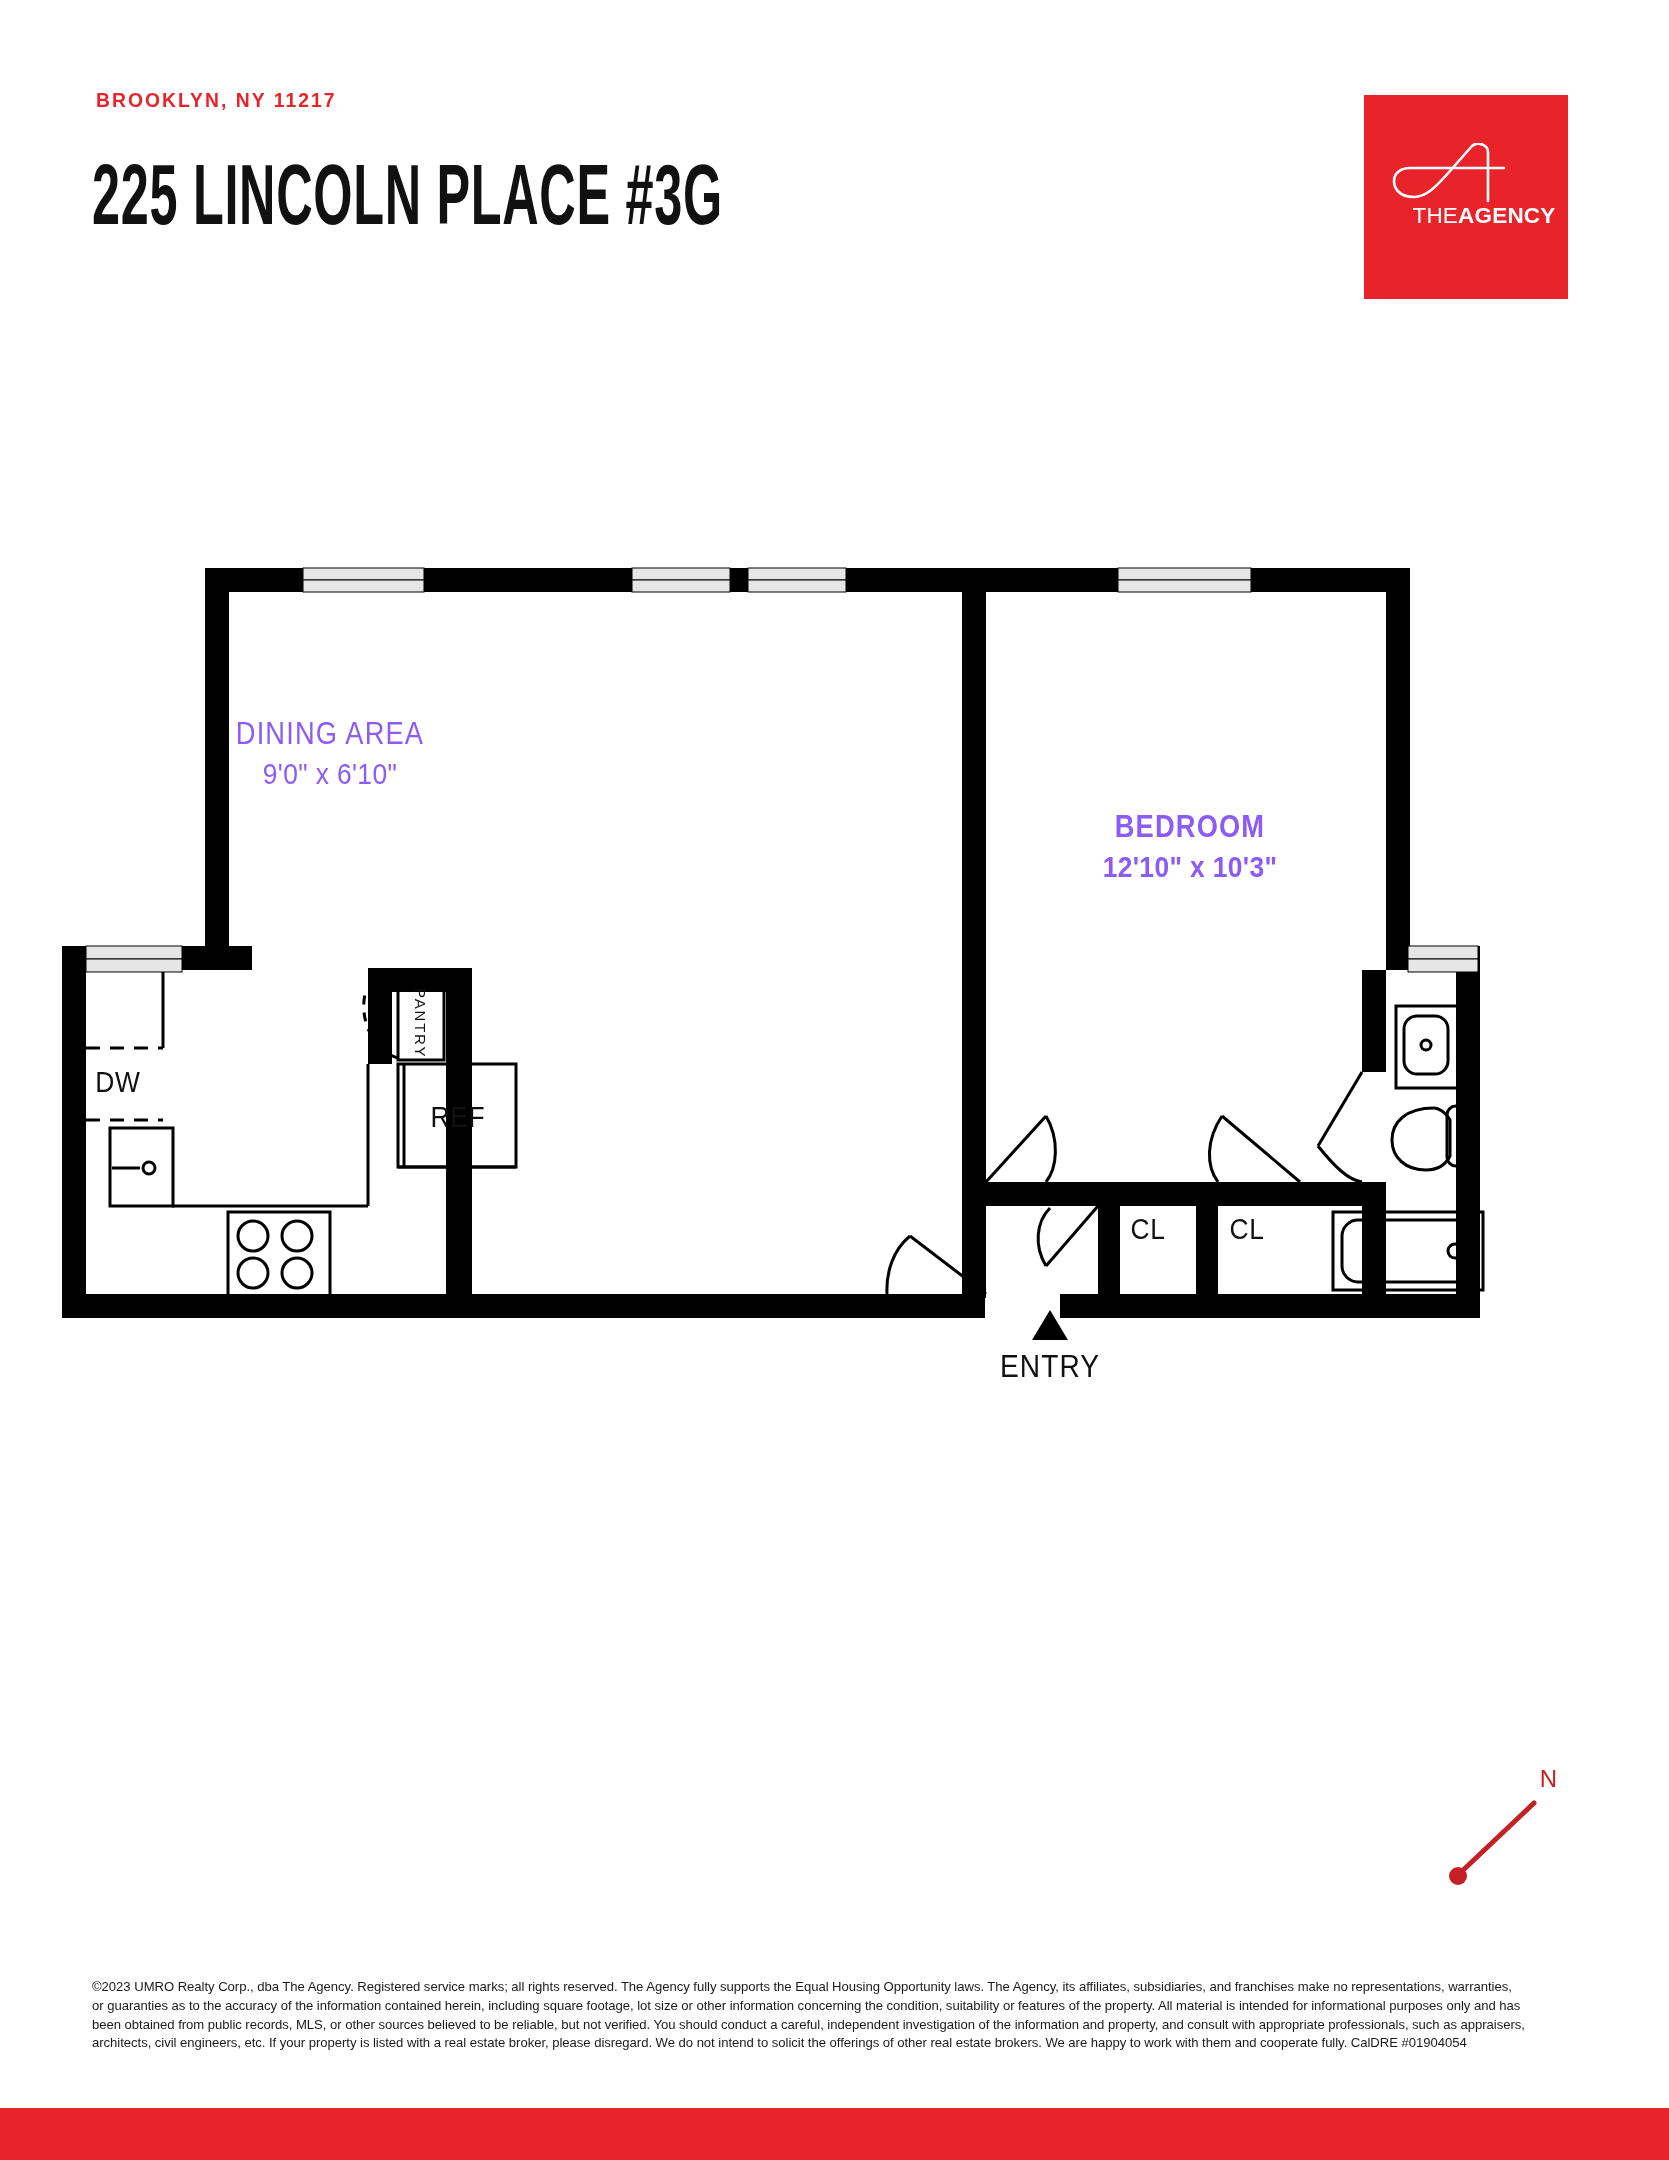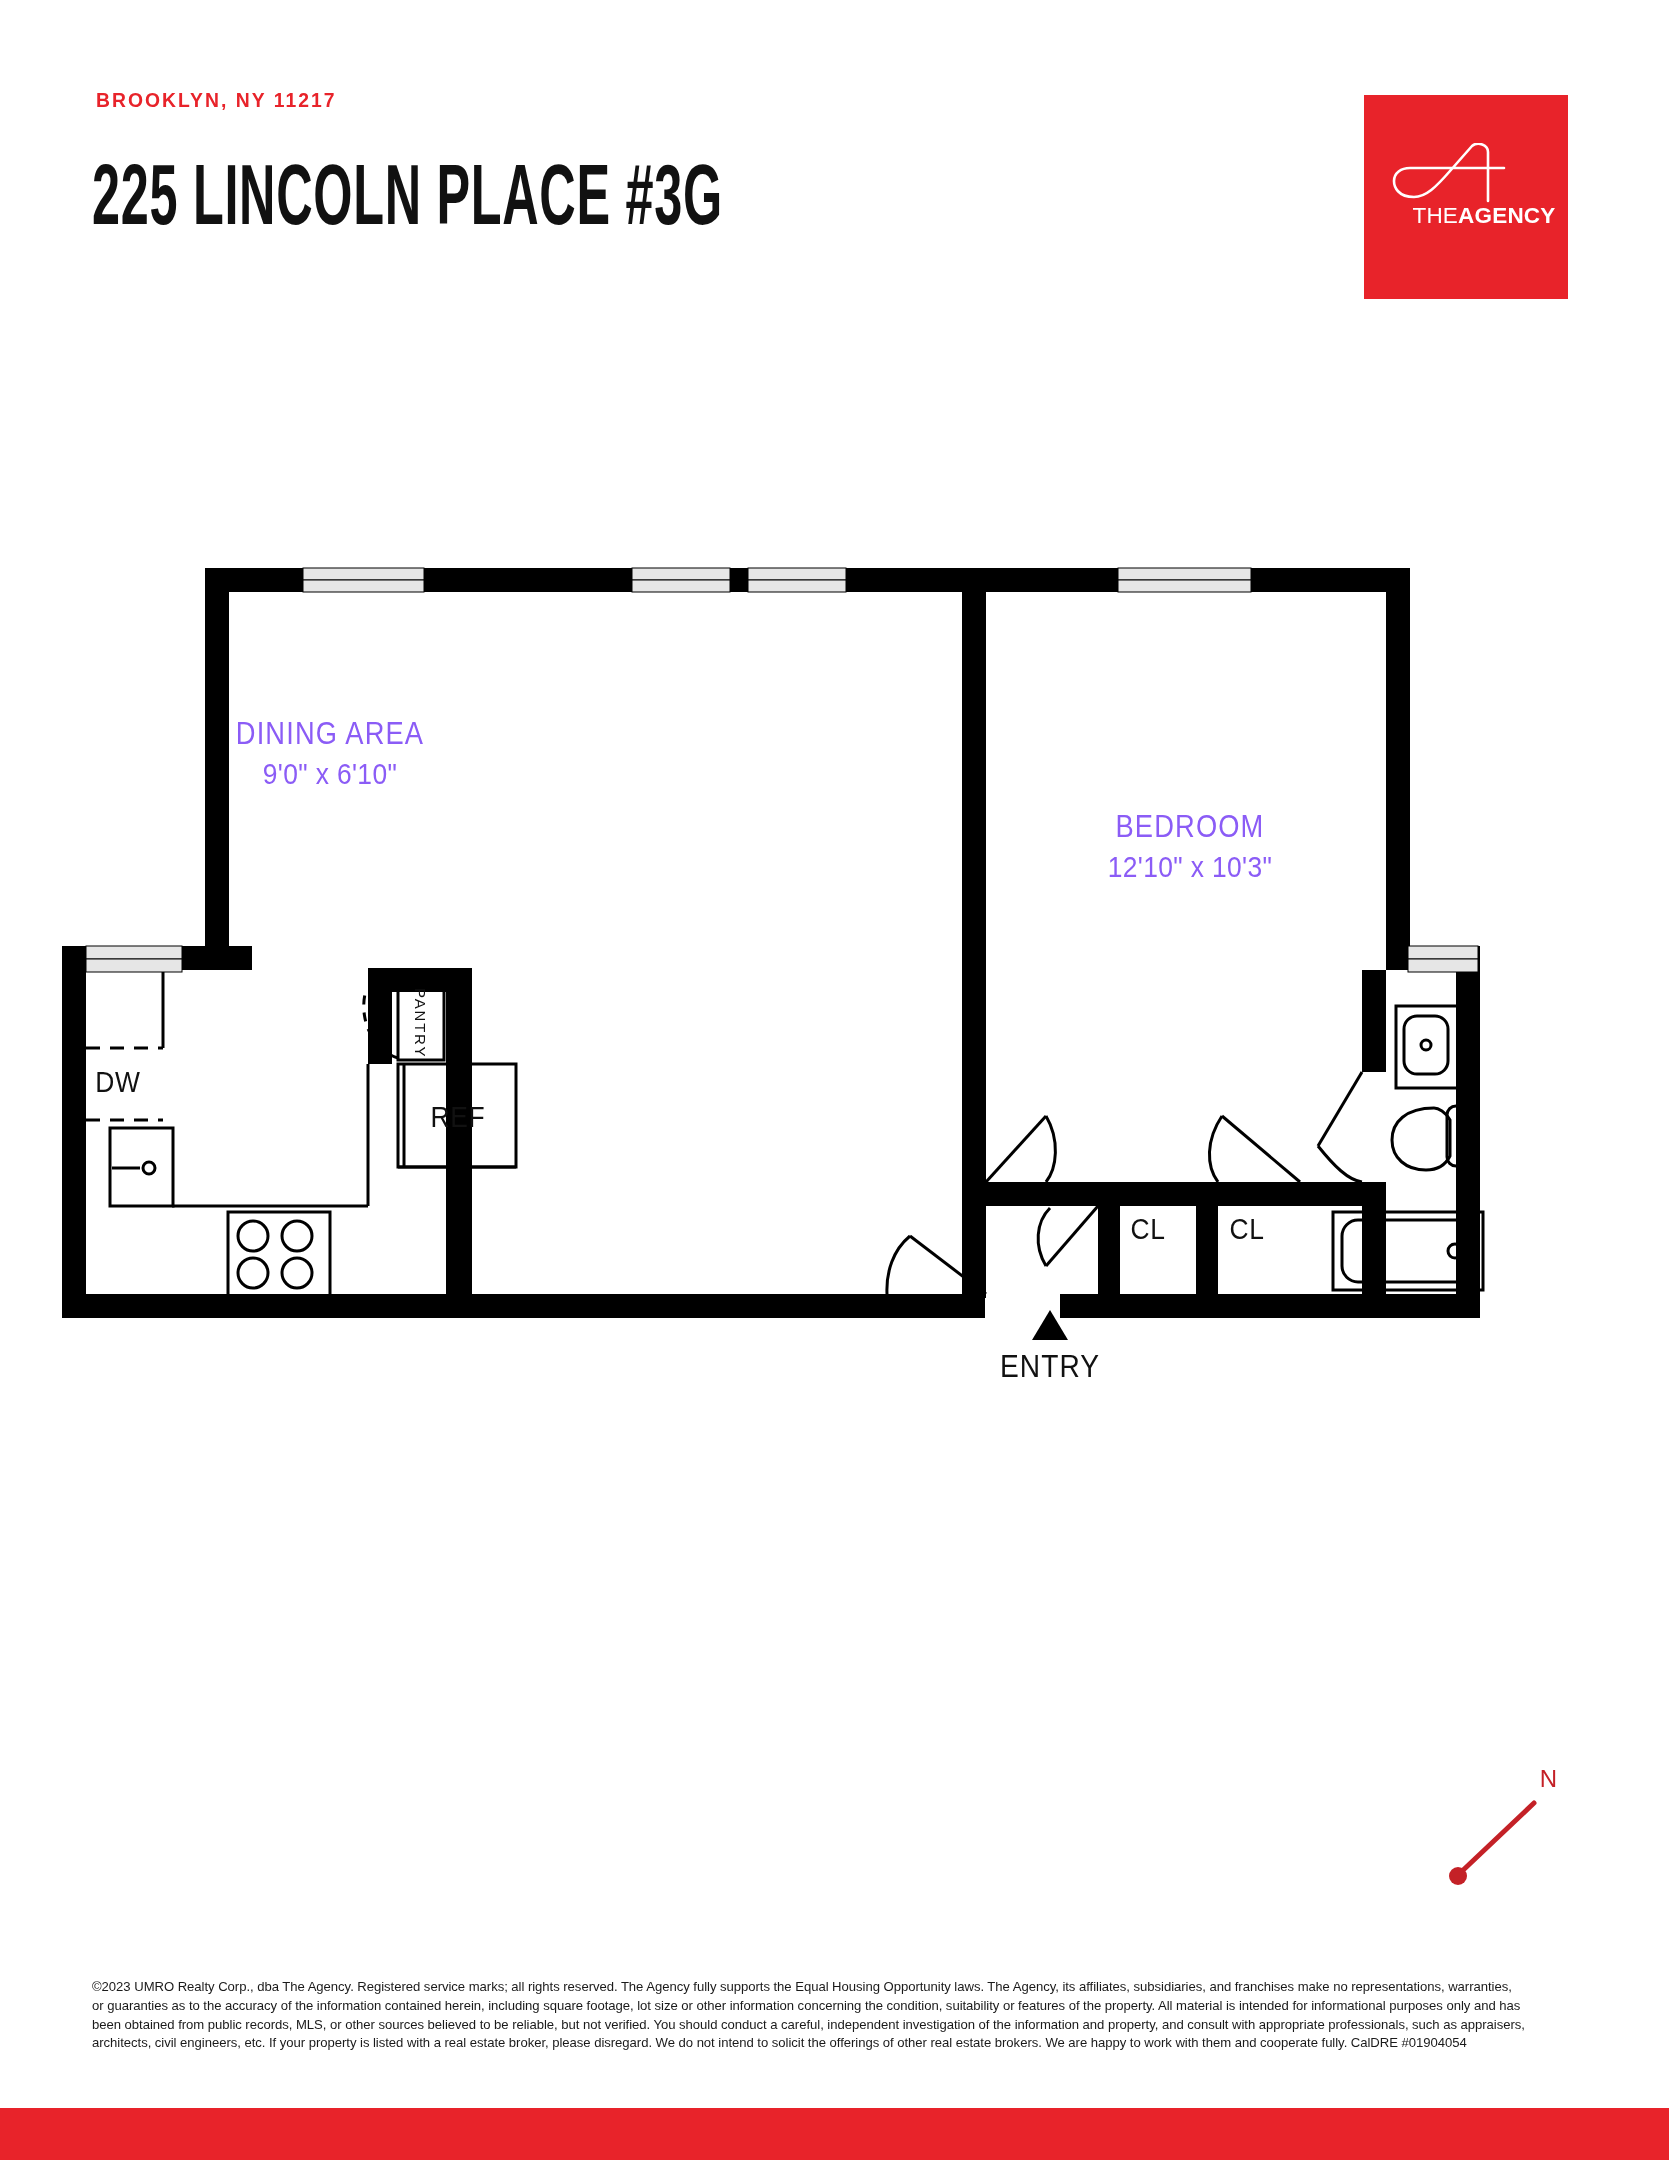--- a/index.html
+++ b/index.html
@@ -338,21 +338,21 @@
       <circle cx="1458" cy="1876" r="9" fill="#c42127"></circle>
     </g>
   </svg>
 
   <div class="rlabel" style="left:180px; top:715px; width:300px;">
     <span class="nm">DINING AREA</span>
     <span class="dm">9'0" x 6'10"</span>
   </div>
 
 
-  <div class="rlabel" style="left:1040px; top:808px; width:300px;">
+  <div class="rlabel" style="left:1040px; top:808px; width:300px;font-weight:bold;">
     <span class="nm">BEDROOM</span>
     <span class="dm">12'10" x 10'3"</span>
   </div>
 
 
   <div class="slabel" style="left:83px; top:1065px; width:70px;">DW</div>
   <div class="slabel" style="left:410px; top:1100px; width:96px;">REF</div>
   <div class="vlabel" style="left:412px; top:988px;">PANTRY</div>
   <div class="slabel" style="left:1113px; top:1212px; width:70px;">CL</div>
   <div class="slabel" style="left:1212px; top:1212px; width:70px;">CL</div>

